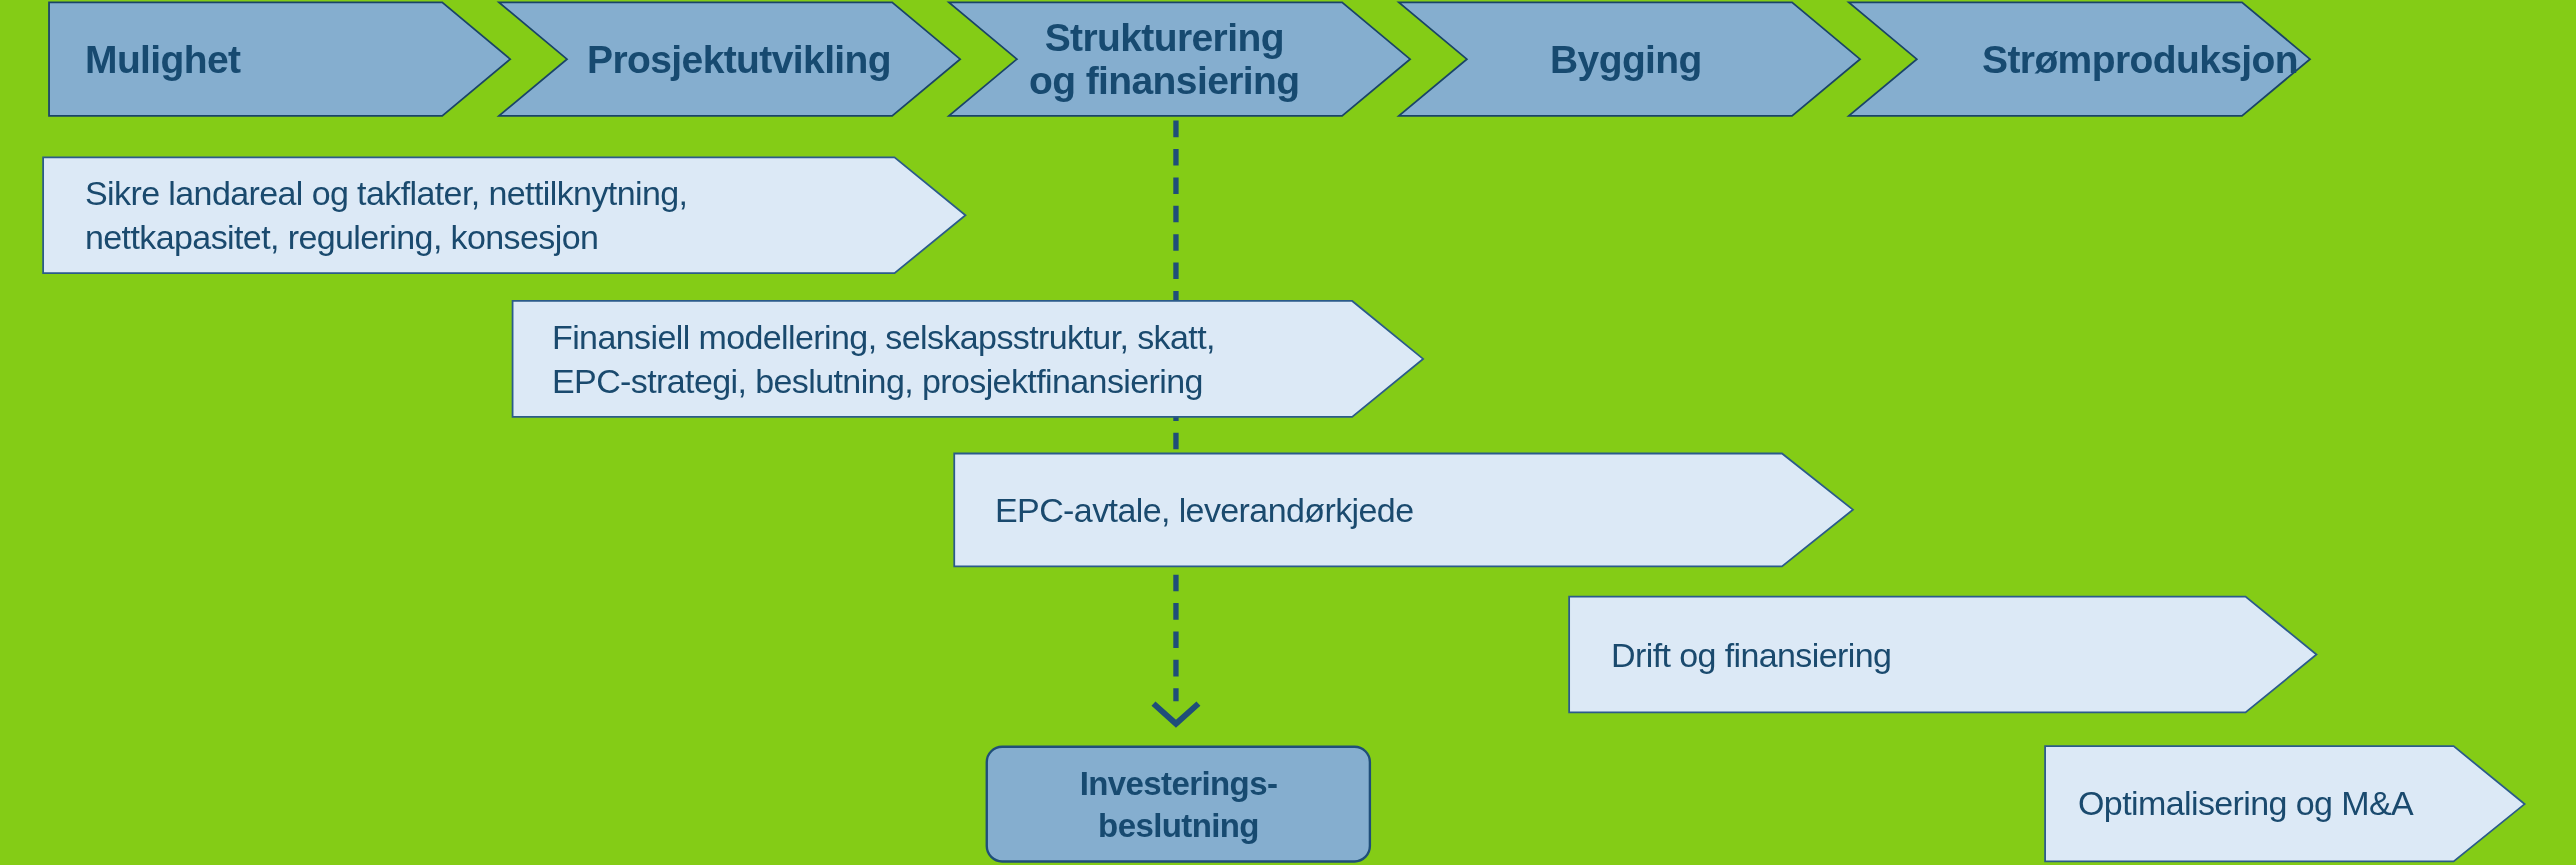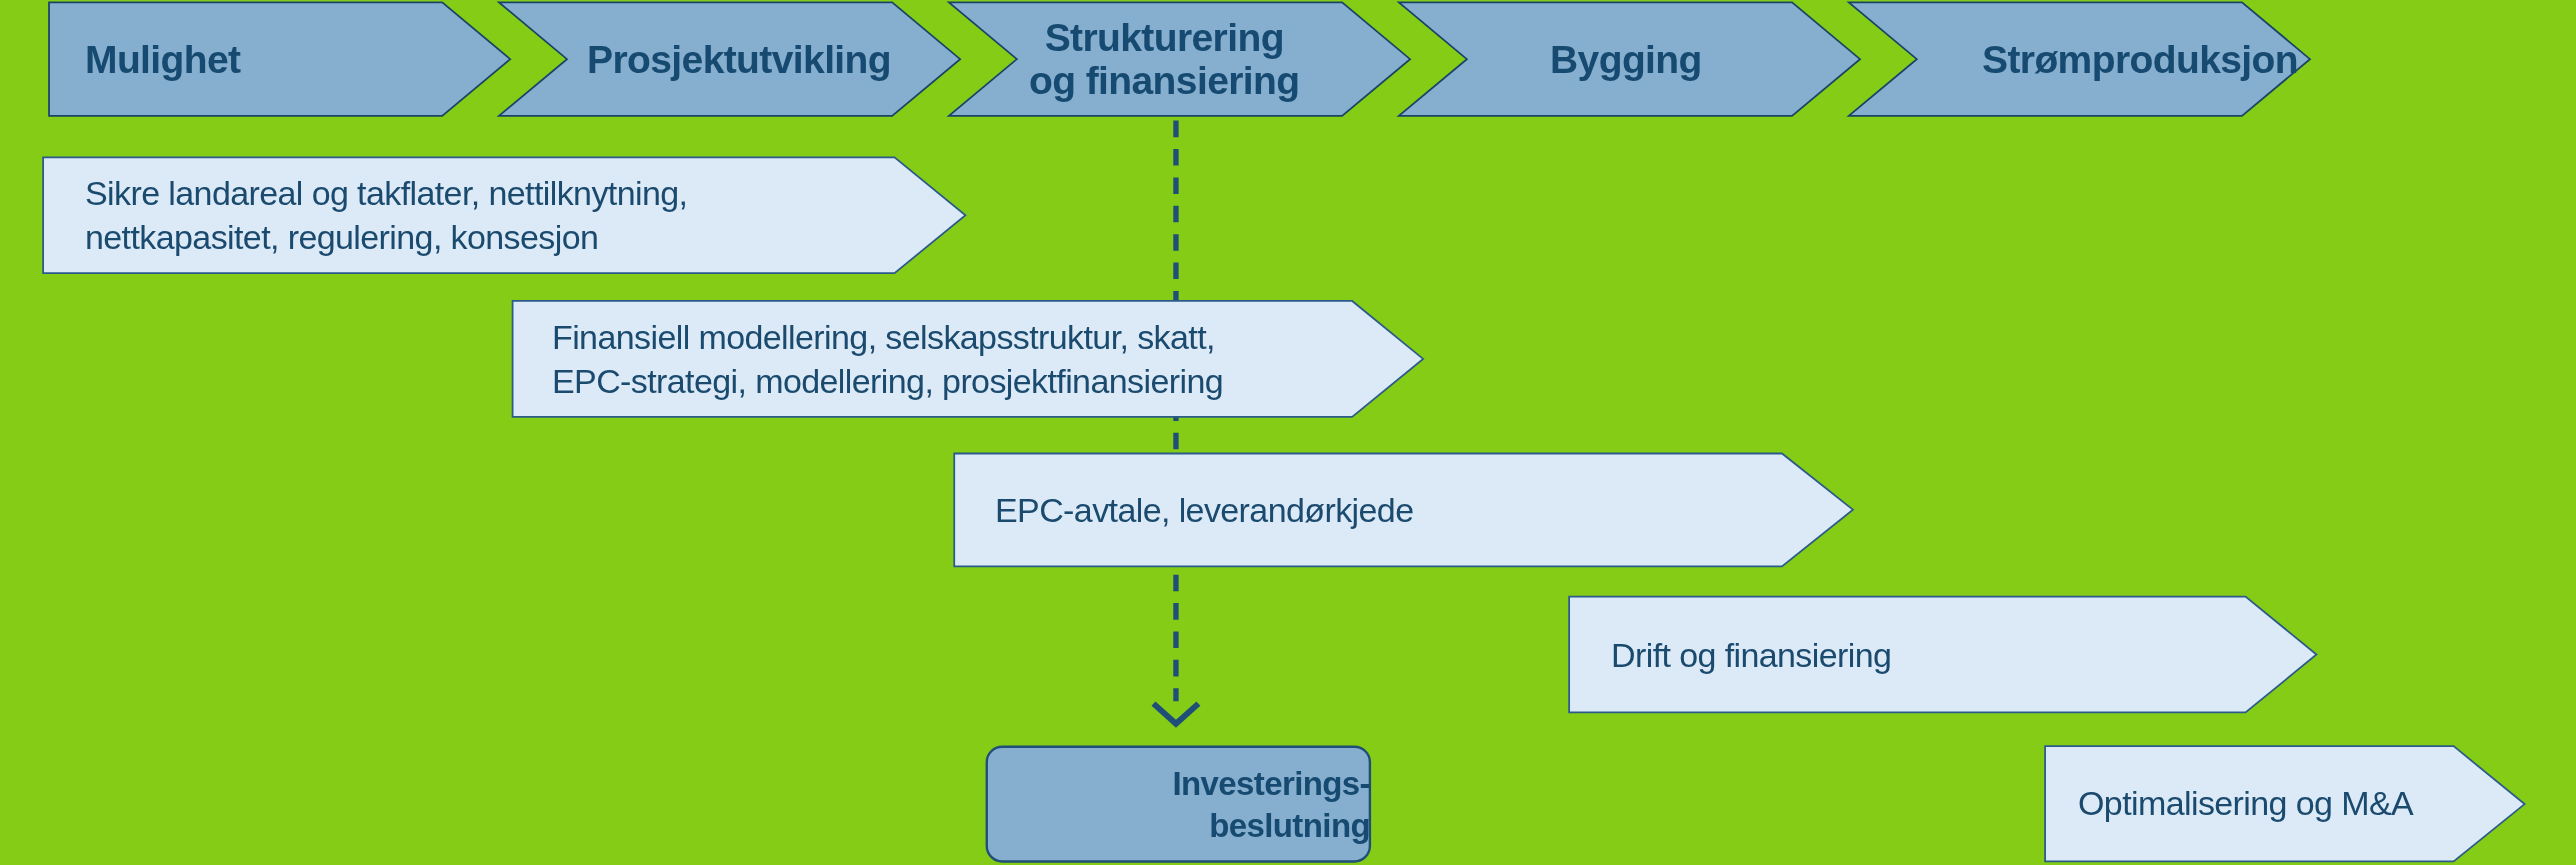--- a/index.html
+++ b/index.html
@@ -73,21 +73,20 @@
     display: flex;
     flex-direction: column;
     justify-content: center;
     text-align: center;
     font-size: 33px;
     font-weight: 700;
     letter-spacing: -0.6px;
     line-height: 1.25;
     color: #174A70;
     white-space: nowrap;
-    align-items: flex-end;
   }
   .decision-label span { display: block; }
 </style>
 </head>
 <body>
 
 <div class="canvas">
 
   <svg class="shapes-svg" viewBox="0 0 4355 1463" xmlns="http://www.w3.org/2000/svg">
 
@@ -129,21 +128,21 @@
     <span>Strømproduksjon</span>
     <span></span>
   </div>
 
   <div class="act-label a1">
     <span>Sikre landareal og takflater, nettilknytning,</span>
     <span>nettkapasitet, regulering, konsesjon</span>
   </div>
   <div class="act-label a2">
     <span>Finansiell modellering, selskapsstruktur, skatt,</span>
-    <span>EPC-strategi, modellering, prosjektfinansiering</span>
+    <span>EPC-strategi, beslutning, prosjektfinansiering</span>
   </div>
   <div class="act-label a3">
     <span>EPC-avtale, leverandørkjede</span>
     <span></span>
   </div>
   <div class="act-label a4">
     <span>Drift og finansiering</span>
     <span></span>
   </div>
   <div class="act-label a5">

